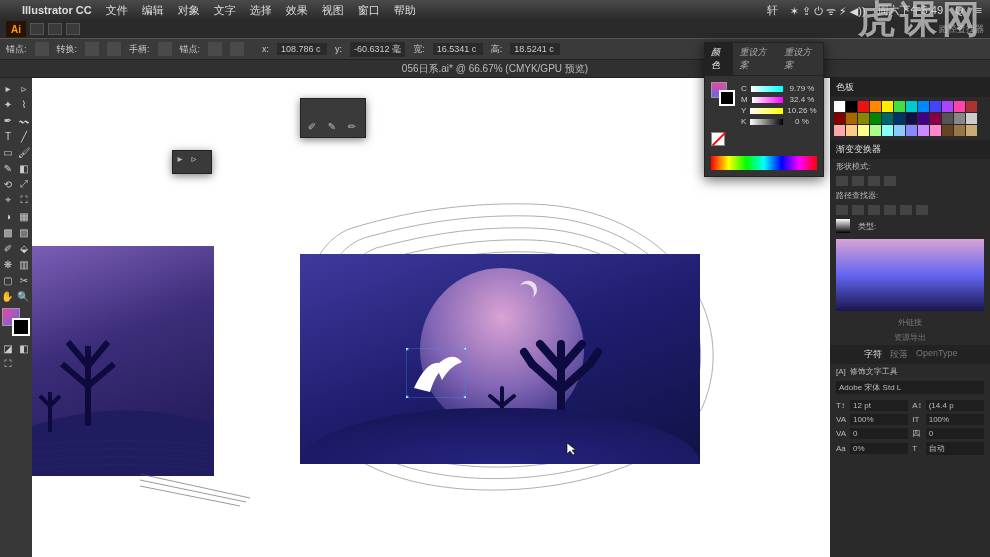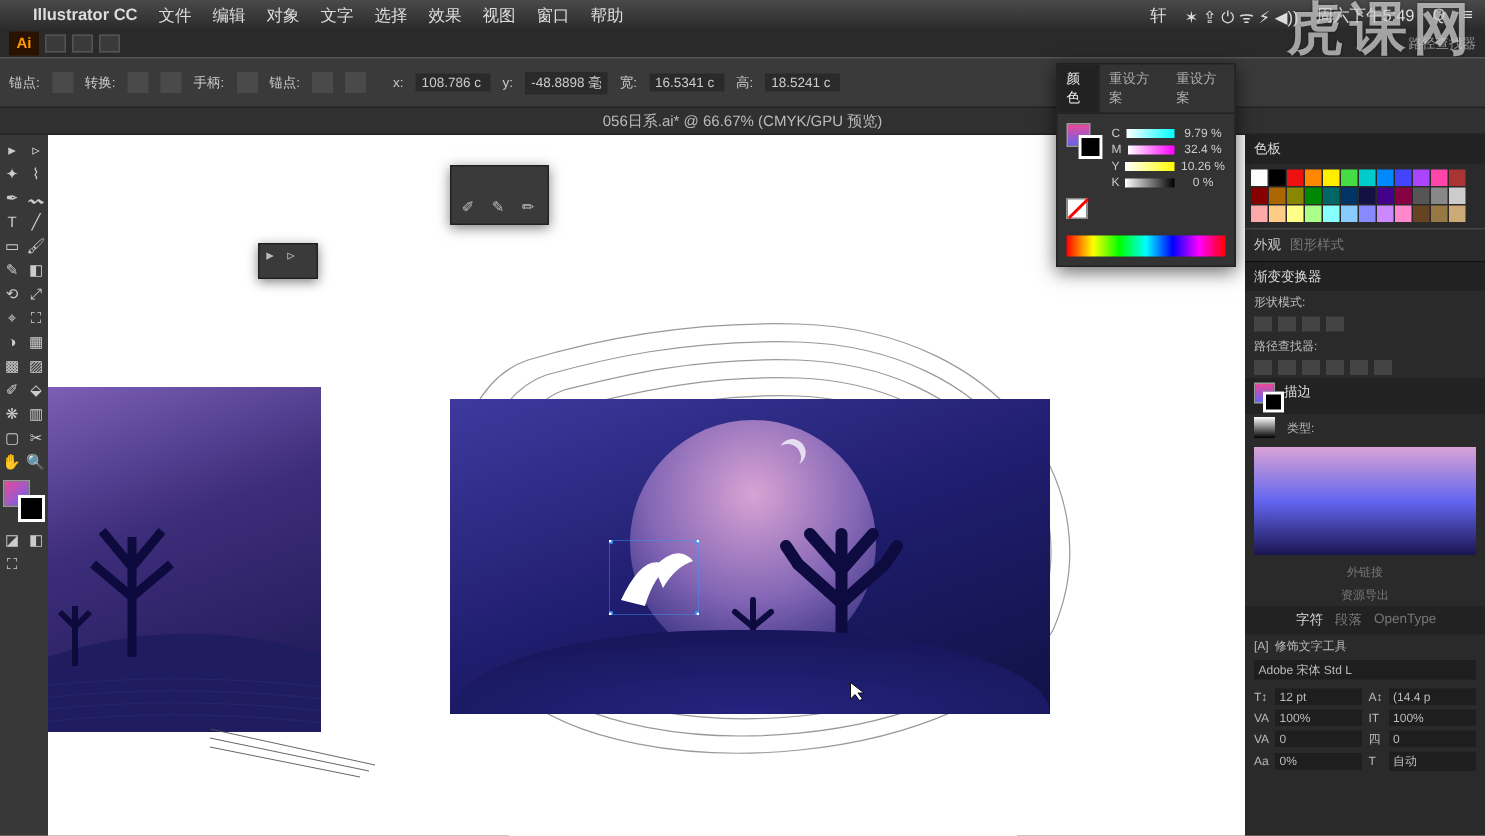--- a/index.html
+++ b/index.html
@@ -9,21 +9,21 @@
 .mac-menubar { height: 20px; background: linear-gradient(#4a4a4a, #2a2a2a); display: flex; align-items: center; padding: 0 8px; color: #ddd; font-size: 11px; gap: 14px; }
 .mac-menubar .right { margin-left: auto; display: flex; gap: 12px; align-items: center; }
 .apple { font-size: 13px; }
 
 
 .app-strip { height: 18px; background: #2a2a2a; display: flex; align-items: center; padding: 0 6px; }
 .app-strip .ai-badge { width: 20px; height: 16px; background: #2a1200; color: #ff9a00; font-size: 10px; font-weight: bold; display: flex; align-items: center; justify-content: center; }
 .app-strip .seg { width: 14px; height: 12px; margin-left: 4px; background: #3a3a3a; border: 1px solid #555; }
 
 
-.control-bar { height: 34px; background: #3a3a3a; border-top: 1px solid #555; border-bottom: 1px solid #222; display: flex; align-items: center; padding: 0 6px; font-size: 9px; color: #ccc; gap: 8px; }
+.control-bar { height: 22px; background: #3a3a3a; border-top: 1px solid #555; border-bottom: 1px solid #222; display: flex; align-items: center; padding: 0 6px; font-size: 9px; color: #ccc; gap: 8px; }
 .control-bar .field { background: #2a2a2a; padding: 1px 4px; min-width: 50px; }
 .control-bar .ico { width: 14px; height: 14px; background: #4a4a4a; display: inline-block; }
 
 
 .tab-bar { height: 18px; background: #303030; border-bottom: 1px solid #222; display: flex; align-items: center; justify-content: center; color: #bbb; font-size: 10px; }
 
 
 .workspace { display: flex; height: 479px; }
 
 
@@ -55,21 +55,21 @@
 .artboard .bird { position:absolute; color:#fff; }
 
 
 .rings { position: absolute; top: 110px; left: 240px; width: 460px; height: 320px; }
 
 
 .right-col { width: 160px; background: #2a2a2a; display: flex; flex-direction: column; }
 .right-wrap { display:flex; }
 
 .float-color-panel { position: absolute; top: 42px; right: 166px; width: 120px; background: #333; border: 1px solid #222; box-shadow: 0 3px 12px rgba(0,0,0,0.6);}
-.float-color-panel .tabrow { display:flex; font-size:9px; color:#aaa; border-bottom:1px solid #222;}
+.float-color-panel .tabrow { display:flex; font-size:9px; color:#aaa; border-bottom:1px solid #222;font-style:italic;}
 .float-color-panel .tabrow span { padding: 3px 6px;}
 .float-color-panel .tabrow span.act { background:#222; color:#eee;}
 .float-color-panel .body { padding: 6px; }
 .float-color-panel .swatch-pair{ width:24px; height:24px; position:relative; float:left; margin-right:6px;}
 .float-color-panel .swatch-pair .a{width:16px;height:16px;background:linear-gradient(#ec4899,#6366f1);border:1px solid #999;position:absolute;top:0;left:0;}
 .float-color-panel .swatch-pair .b{width:16px;height:16px;background:#000;border:2px solid #fff;position:absolute;bottom:0;right:0;}
 .float-color-panel .slider-row { display:flex; align-items:center; gap:4px; font-size:8px; color:#ccc; margin:2px 0;}
 .float-color-panel .slider-row .bar { flex:1; height:6px; background:linear-gradient(90deg,#fff,#000); position:relative;}
 .float-color-panel .slider-row .val { width:30px; text-align:center;}
 .float-color-panel .spectrum{ height:14px; margin-top:6px; background: linear-gradient(90deg, red, yellow, lime, cyan, blue, magenta, red);}
@@ -128,21 +128,21 @@
   <span class="ico"></span>
   <span class="ico"></span>
   <span>手柄:</span>
   <span class="ico"></span>
   <span>锚点:</span>
   <span class="ico"></span>
   <span class="ico"></span>
   <span style="margin-left:10px">x:</span>
   <span class="field">108.786 c</span>
   <span>y:</span>
-  <span class="field">-48.8898 毫</span>
+  <span class="field">-60.6312 毫</span>
   <span>宽:</span>
   <span class="field">16.5341 c</span>
   <span>高:</span>
   <span class="field">18.5241 c</span>
 </div>
 
 <div class="tab-bar">
   <span>056日系.ai* @ 66.67% (CMYK/GPU 预览)</span>
 </div>
 
@@ -346,24 +346,20 @@
           <div style="background:#af8"></div>
           <div style="background:#8ff"></div>
           <div style="background:#8cf"></div>
           <div style="background:#88f"></div>
           <div style="background:#c8f"></div>
           <div style="background:#f8c"></div>
           <div style="background:#642"></div>
           <div style="background:#974"></div>
           <div style="background:#ca7"></div>
     </div>
-    <div class="r-block" style="display:flex; gap:6px;">
-      <span>外观</span>
-      <span style="color:#777">图形样式</span>
-    </div>
     <div class="r-title">渐变变换器</div>
     <div class="r-row">
       <span>形状模式:</span>
     </div>
     <div class="r-row">
       <span class="chip"></span>
           <span class="chip"></span>
           <span class="chip"></span>
           <span class="chip"></span>
     </div>
@@ -371,24 +367,20 @@
       <span>路径查找器:</span>
     </div>
     <div class="r-row">
       <span class="chip"></span>
           <span class="chip"></span>
           <span class="chip"></span>
           <span class="chip"></span>
           <span class="chip"></span>
           <span class="chip"></span>
     </div>
-    <div class="r-title"><span style="float:left;width:20px;height:18px;position:relative">
-            <span style="width:14px;height:14px;background:linear-gradient(#ec4899,#6366f1);border:1px solid #999;position:absolute;top:0;left:0"></span>
-            <span style="width:14px;height:14px;background:#000;border:2px solid #fff;position:absolute;bottom:-2px;right:0"></span>
-          </span><span>描边</span></div>
     <div class="r-row">
       <div class="gradtype"></div>
       <span>类型:</span>
     </div>
     <div class="gradient-preview"></div>
     <div class="r-row" style="justify-content:center; color:#777;">外链接</div>
     <div class="r-row" style="justify-content:center; color:#777;text-align:right;">资源导出</div>
     <div class="r-title" style="display:flex;gap:8px;padding-left:34px;">
       <span>字符</span>
       <span style="color:#777">段落</span>

